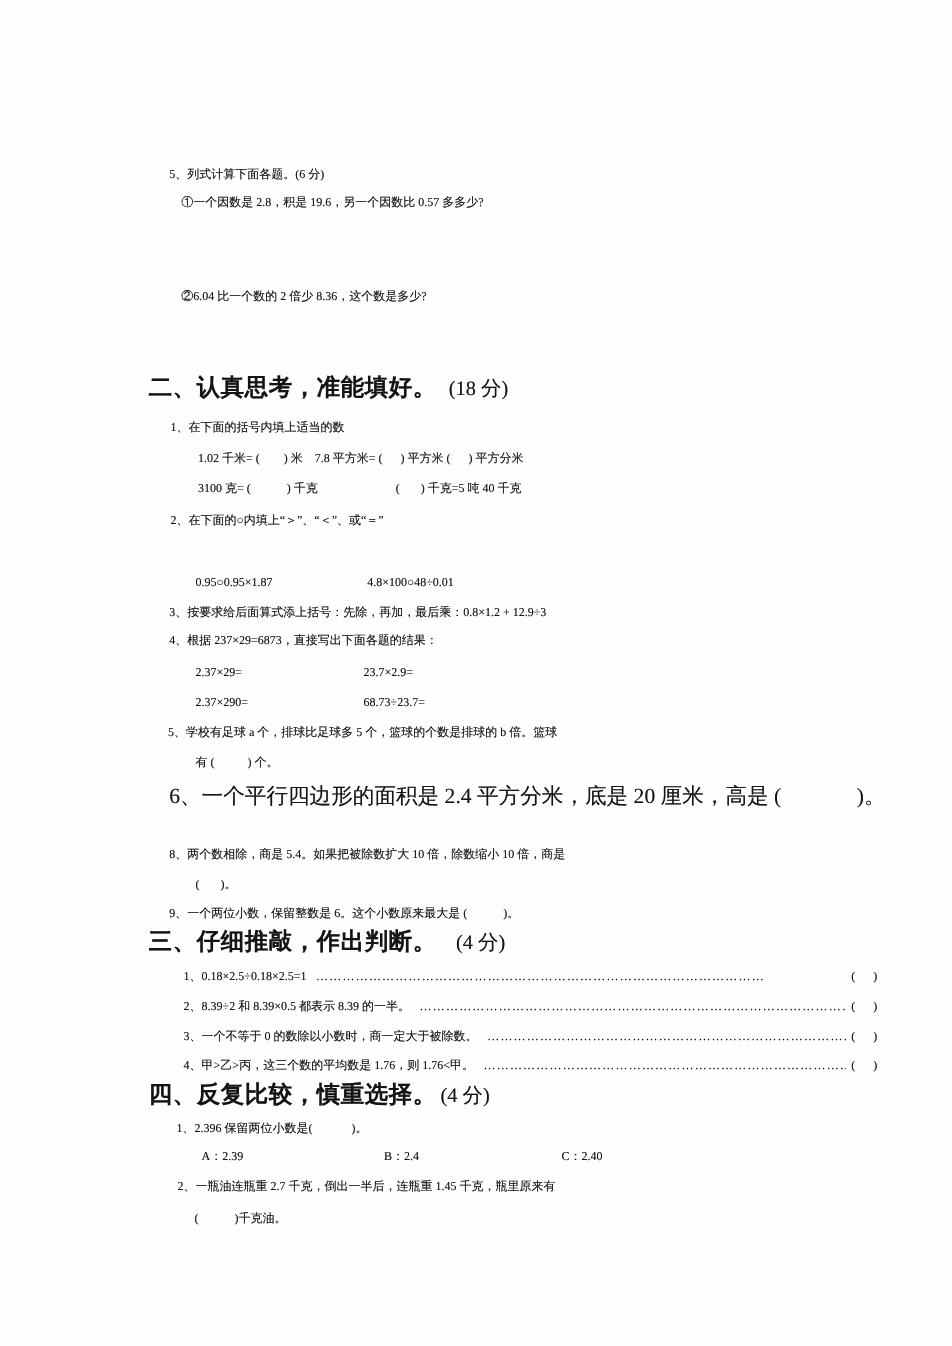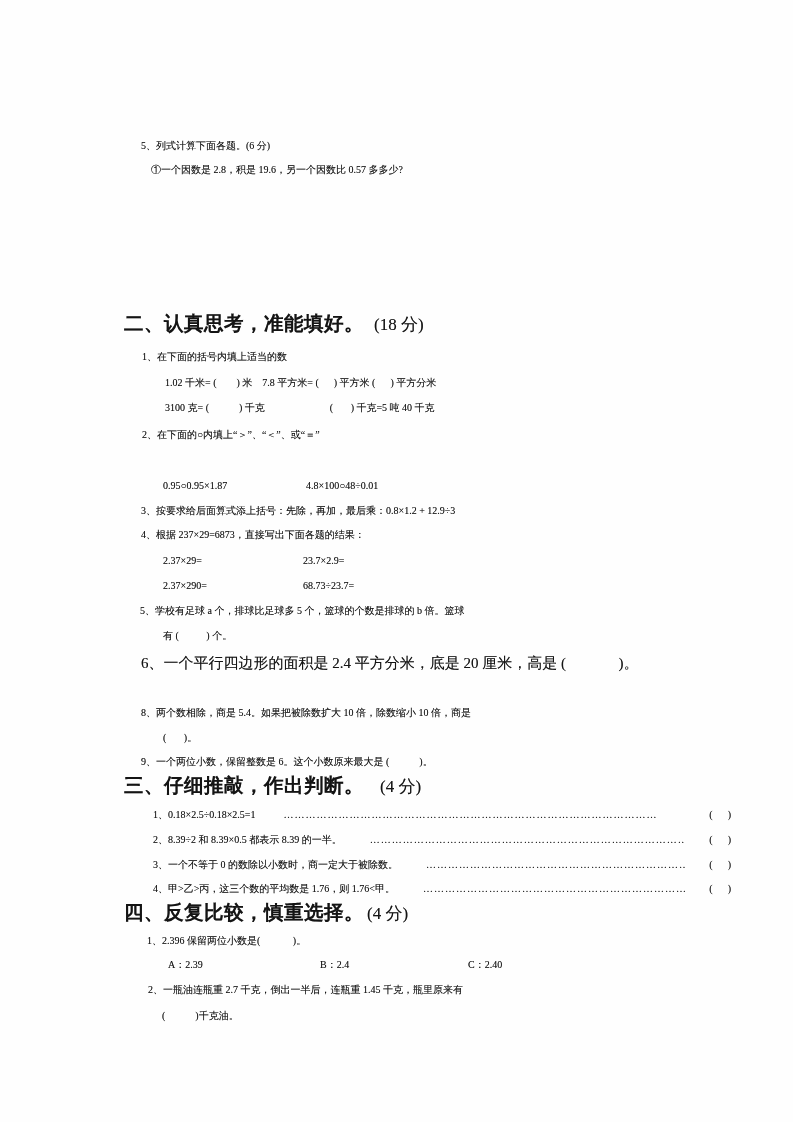--- a/index.html
+++ b/index.html
@@ -12,40 +12,41 @@
     font-family:"Liberation Serif","DejaVu Serif",serif;
     overflow:hidden;
     text-shadow:0 0 .4px rgba(20,20,20,.45);
   }
   .ln {
     position:absolute;
     white-space:pre;
     font-size:10px;
     line-height:23px;
   }
-  .sm  { font-size:15px; }   
+  .sm  { font-size:18px; }   
   .sm2 { font-size:14.5px; }   
   .hd  { font-size:19.5px; font-weight:700; letter-spacing:.5px; }
   .hd .score { font-weight:400; font-size:17px; letter-spacing:0; }
   .c1 { display:inline-block; }
-  .judge { display:flex; align-items:center;gap:20px; }
+  .judge { display:flex; align-items:center; }
   .jt { flex:0 0 auto; }
   .leader {
     flex:1 1 auto; overflow:hidden;
     white-space:nowrap; margin:0 4px 0 8px; letter-spacing:1px;
   }
   .abox { flex:0 0 auto; white-space:pre; }
 </style>
 </head>
 <body>
 
 <div class="page">
 
   <div class="ln" style="left:141px;top:134px">5、列式计算下面各题。(6 分)</div>
   <div class="ln" style="left:151px;top:158px">①一个因数是 2.8，积是 19.6，另一个因数比 0.57 多多少?</div>
+  <div class="ln" style="left:151px;top:236px">②6.04 比一个数的 2 倍少 8.36，这个数是多少?</div>
 
   <div class="ln hd" style="left:124px;top:312px"><span>二、认真思考，准能填好。</span><span class="score" style="margin-left:10px">(18 分)</span></div>
 
   <div class="ln" style="left:142px;top:345px">1、在下面的括号内填上适当的数</div>
   <div class="ln" style="left:165px;top:371px">1.02 千米= (        ) 米    7.8 平方米= (      ) 平方米 (      ) 平方分米</div>
   <div class="ln" style="left:165px;top:396px">3100 克= (            ) 千克                          (       ) 千克=5 吨 40 千克</div>
 
   <div class="ln" style="left:142px;top:423px">2、在下面的○内填上“＞”、“＜”、或“＝”</div>
   <div class="ln" style="left:163px;top:474px"><span class="c1" style="width:143px">0.95○0.95×1.87</span><span>4.8×100○48÷0.01</span></div>
 

